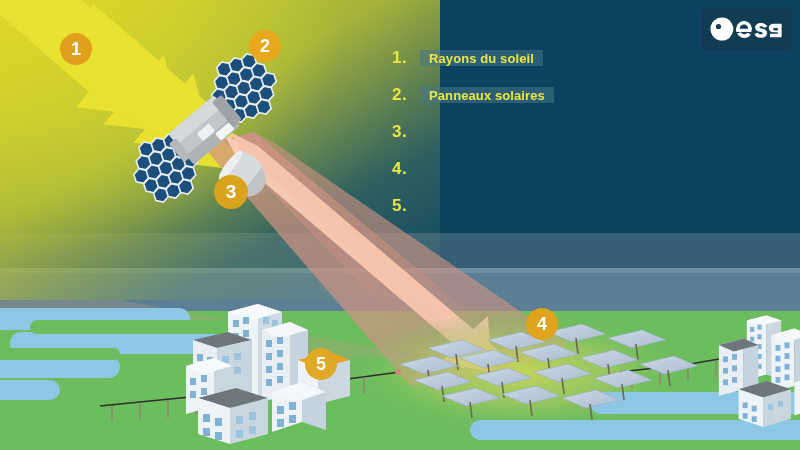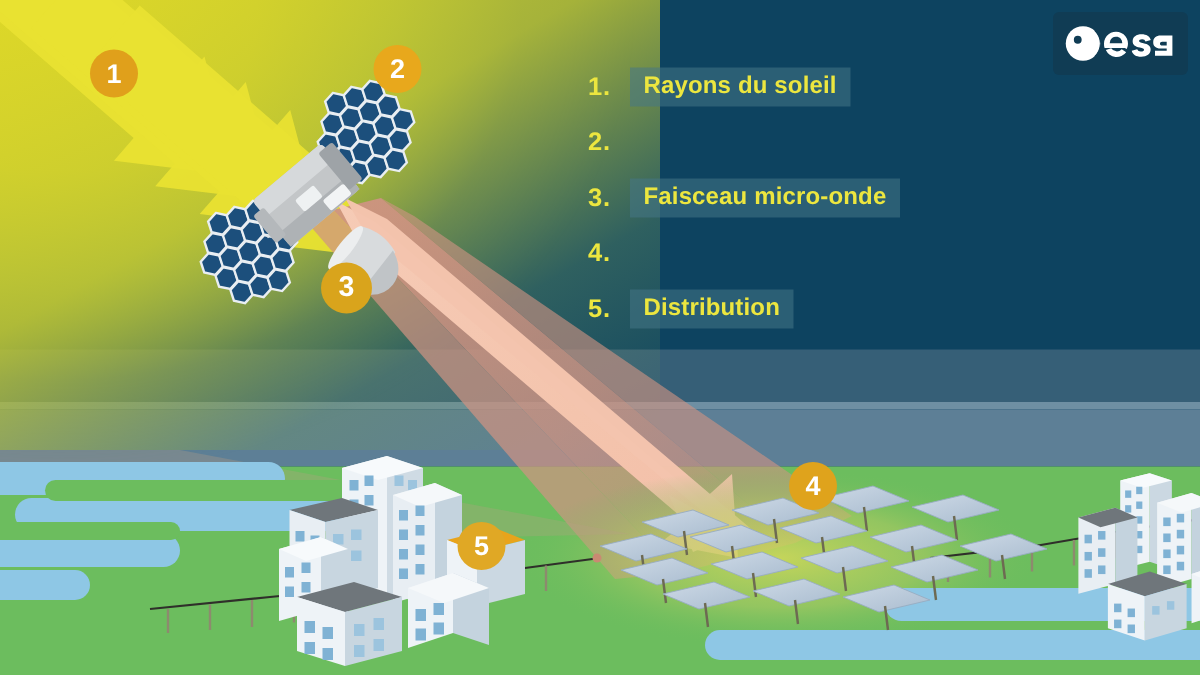--- a/index.html
+++ b/index.html
@@ -66,25 +66,25 @@
   }
   .legend-num {
     width:28px; flex:0 0 28px;
     color:#ece63f;
     font-size:17px; font-weight:bold;
     text-align:left;
     letter-spacing:.5px;
   }
   .legend-box {
     background:rgba(70,118,135,.55);
-    height:26px;
+    height:16px;
     display:flex; align-items:center;
     padding:0 9px;
     color:#ece63f;
-    font-size:16px;
+    font-size:13px;
     font-weight:bold;
     white-space:nowrap;
     letter-spacing:.1px;
   }
 
   
   .badge {
     position:absolute;
     border-radius:50%;
     display:flex; align-items:center; justify-content:center;
@@ -550,31 +550,30 @@
     </g>
   </svg>
 
   <div id="legend">
     <div class="legend-row">
       <span class="legend-num">1.</span>
       <span class="legend-box">Rayons du soleil</span>
     </div>
     <div class="legend-row">
       <span class="legend-num">2.</span>
+      <span class="legend-box">Panneaux solaires</span>
     </div>
     <div class="legend-row">
       <span class="legend-num">3.</span>
-      <span class="legend-box">Faisceau micro-onde</span>
     </div>
     <div class="legend-row">
       <span class="legend-num">4.</span>
     </div>
     <div class="legend-row">
       <span class="legend-num">5.</span>
-      <span class="legend-box">Distribution</span>
     </div>
   </div>
 
   <div class="badge" id="badge-1">1</div>
   <div class="badge" id="badge-2">2</div>
   <div class="badge" id="badge-3">3</div>
   <div class="badge" id="badge-4">4</div>
   <div class="badge" id="badge-5">5</div>
 
   <div id="esa-logo">

